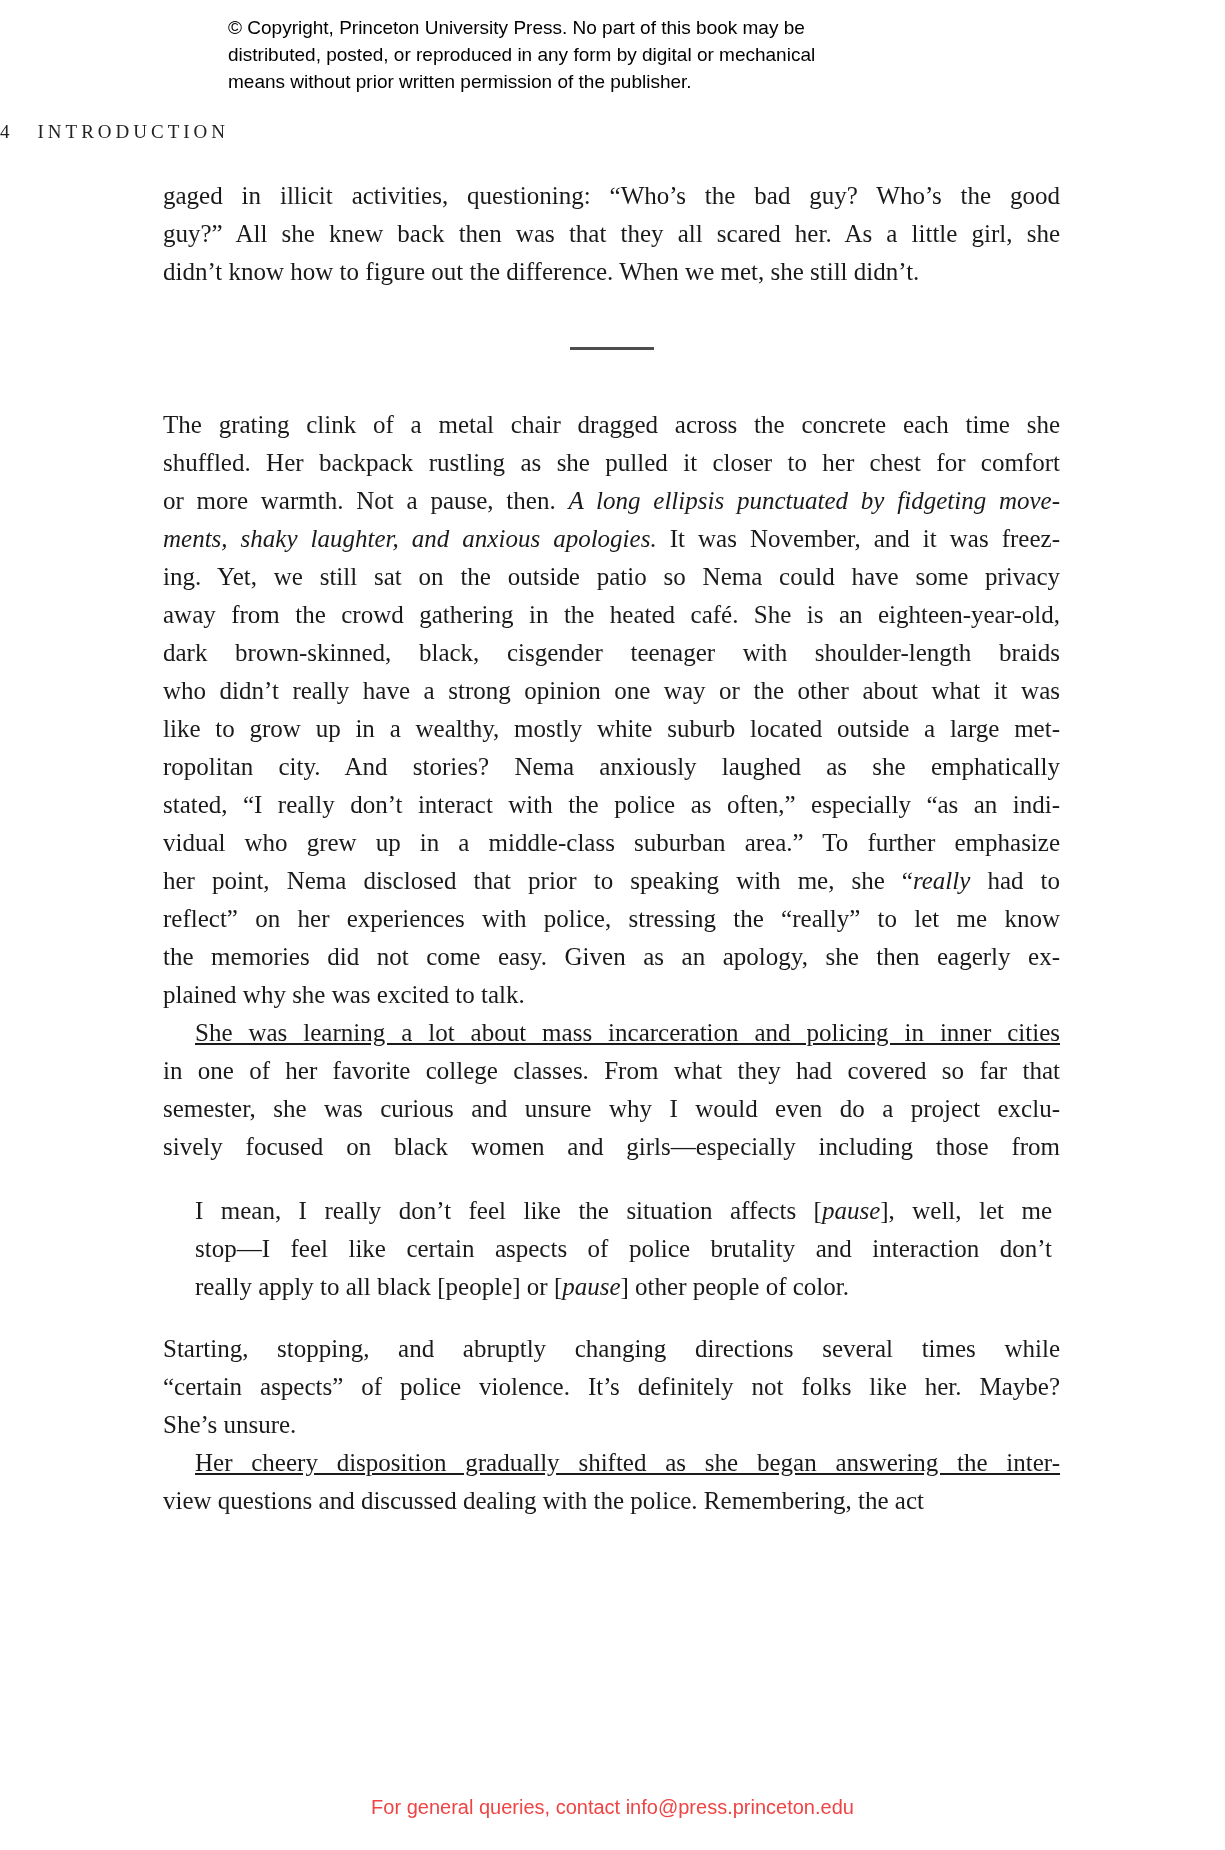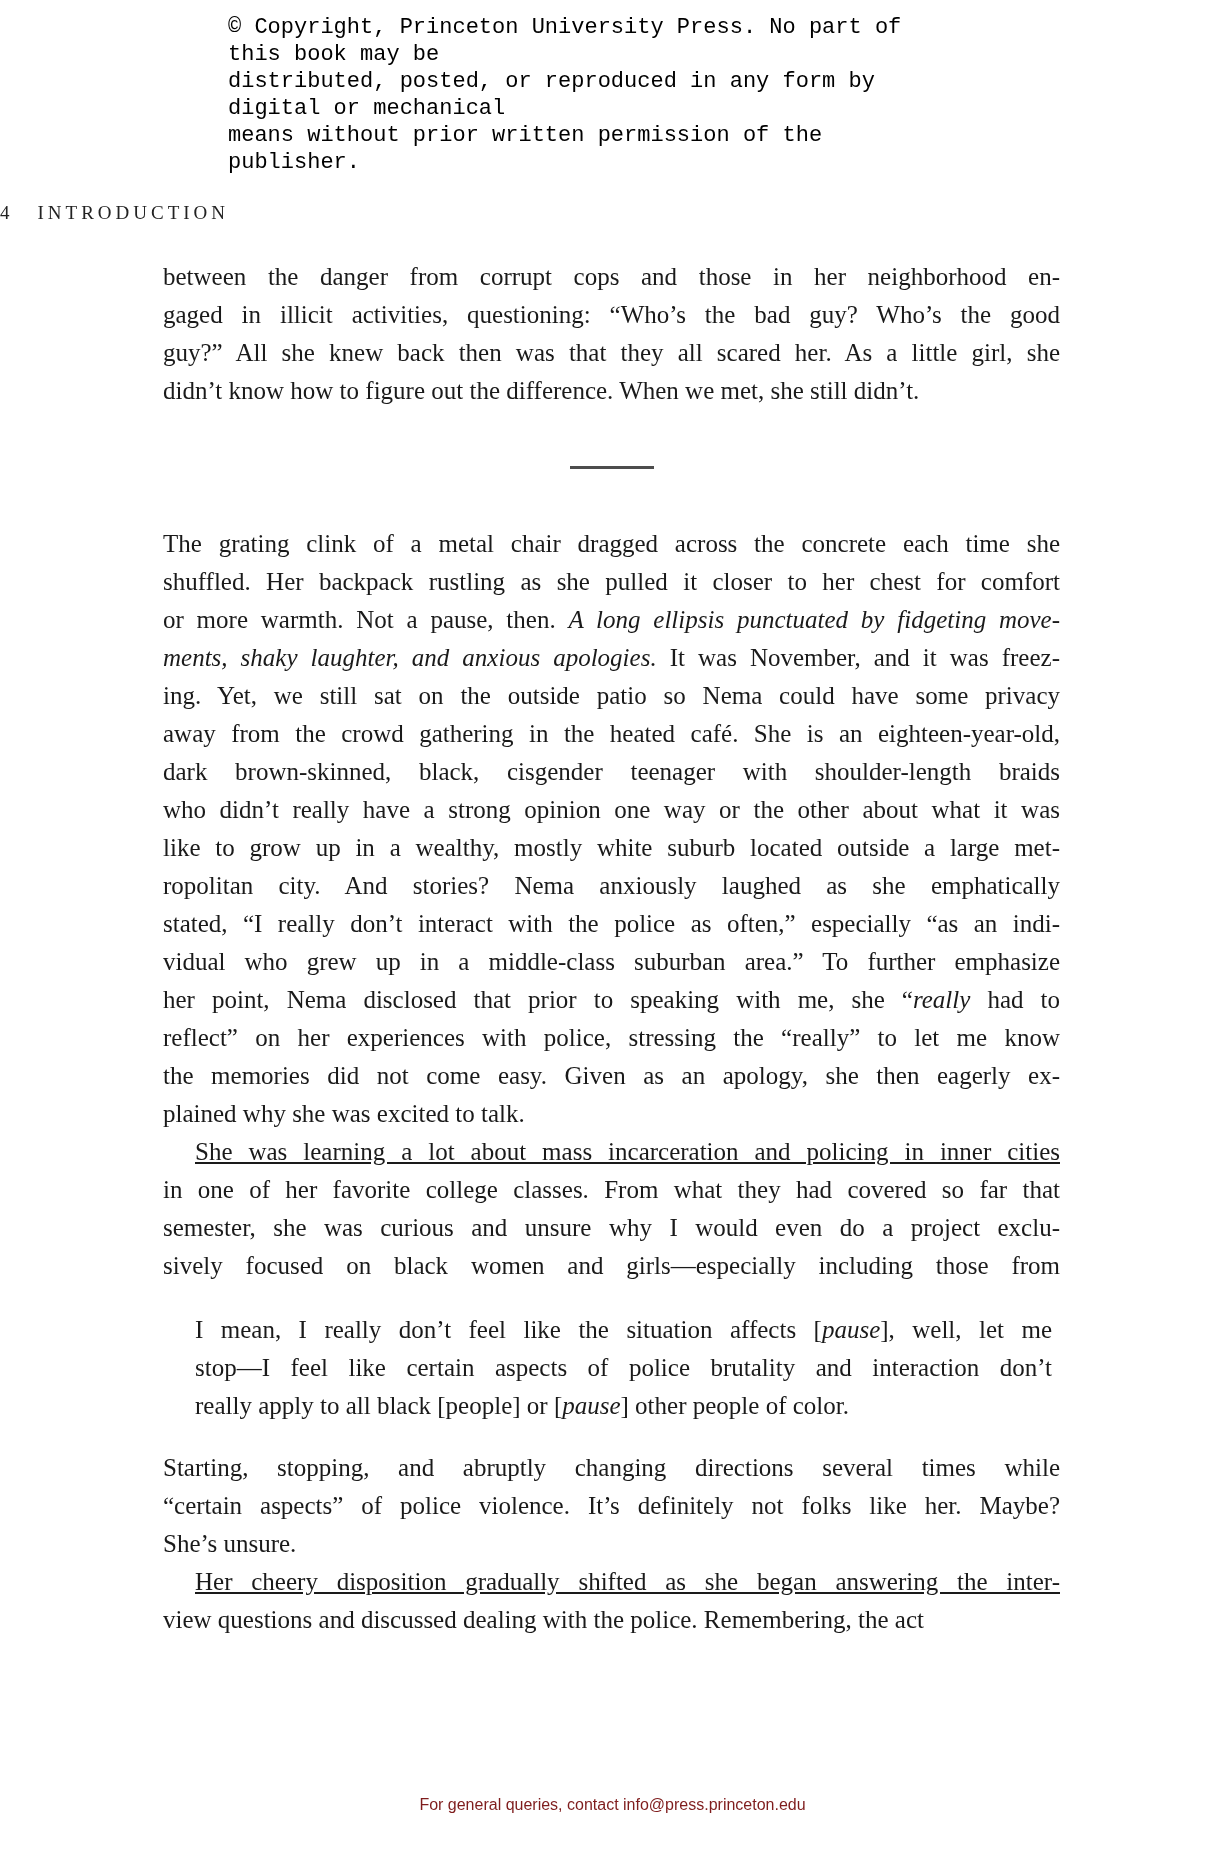--- a/index.html
+++ b/index.html
@@ -10,22 +10,22 @@
   body {
     width: 1225px;
     height: 1850px;
     position: relative;
     overflow: hidden;
     color: #1e1e1e;
   }
   .copyright {
     margin: 14px 0 18px 228px;
     width: 720px;
-    font-family: Liberation Mono, monospace;
-    font-size: 22px;
+    font-family: Liberation Sans, sans-serif;
+    font-size: 19px;
     line-height: 27px;
     color: #000000;
   }
   .running-head {
     margin-top: 26px;
     font-family: "Liberation Serif", serif;
     font-size: 19px;
     color: #222222;
   }
   .running-head .pagenum {
@@ -62,41 +62,40 @@
     background: #4d4d4d;
     margin: 56px auto 56px auto;
   }
   .page-footer {
     position: absolute;
     left: 0;
     top: 1796px;
     width: 1225px;
     text-align: center;
     font-family: "Liberation Sans", sans-serif;
-    font-size: 16px;
-    color: #7f1d1d;
+    font-size: 20px;
+    color: #ef4444;
   }
   i { font-style: italic; }
 </style>
 </head>
 <body>
 
 <div class="copyright">
   <div>© Copyright, Princeton University Press. No part of this book may be</div>
   <div>distributed, posted, or reproduced in any form by digital or mechanical</div>
   <div>means without prior written permission of the publisher.</div>
 </div>
 
 <div class="running-head">
   <span class="pagenum">4</span><span class="head-title">INTRODUCTION</span>
 </div>
 
 <div class="body-column">
     <div class="para">
-      <div class="line"><span>between the danger from corrupt cops and those in her neighborhood en-</span></div>
       <div class="line"><span>gaged in illicit activities, questioning: “Who’s the bad guy? Who’s the good</span></div>
       <div class="line"><span>guy?” All she knew back then was that they all scared her. As a little girl, she</span></div>
       <div class="line last"><span>didn’t know how to figure out the difference. When we met, she still didn’t.</span></div>
     </div>
     <div class="divider" style="background: rgb(77, 77, 77);"></div>
     <div class="para">
       <div class="line"><span>The grating clink of a metal chair dragged across the concrete each time she</span></div>
       <div class="line"><span>shuffled. Her backpack rustling as she pulled it closer to her chest for comfort</span></div>
       <div class="line"><span>or more warmth. Not a pause, then. </span><i>A long ellipsis punctuated by fidgeting move-</i></div>
       <div class="line"><i>ments, shaky laughter, and anxious apologies.</i><span> It was November, and it was freez-</span></div>

